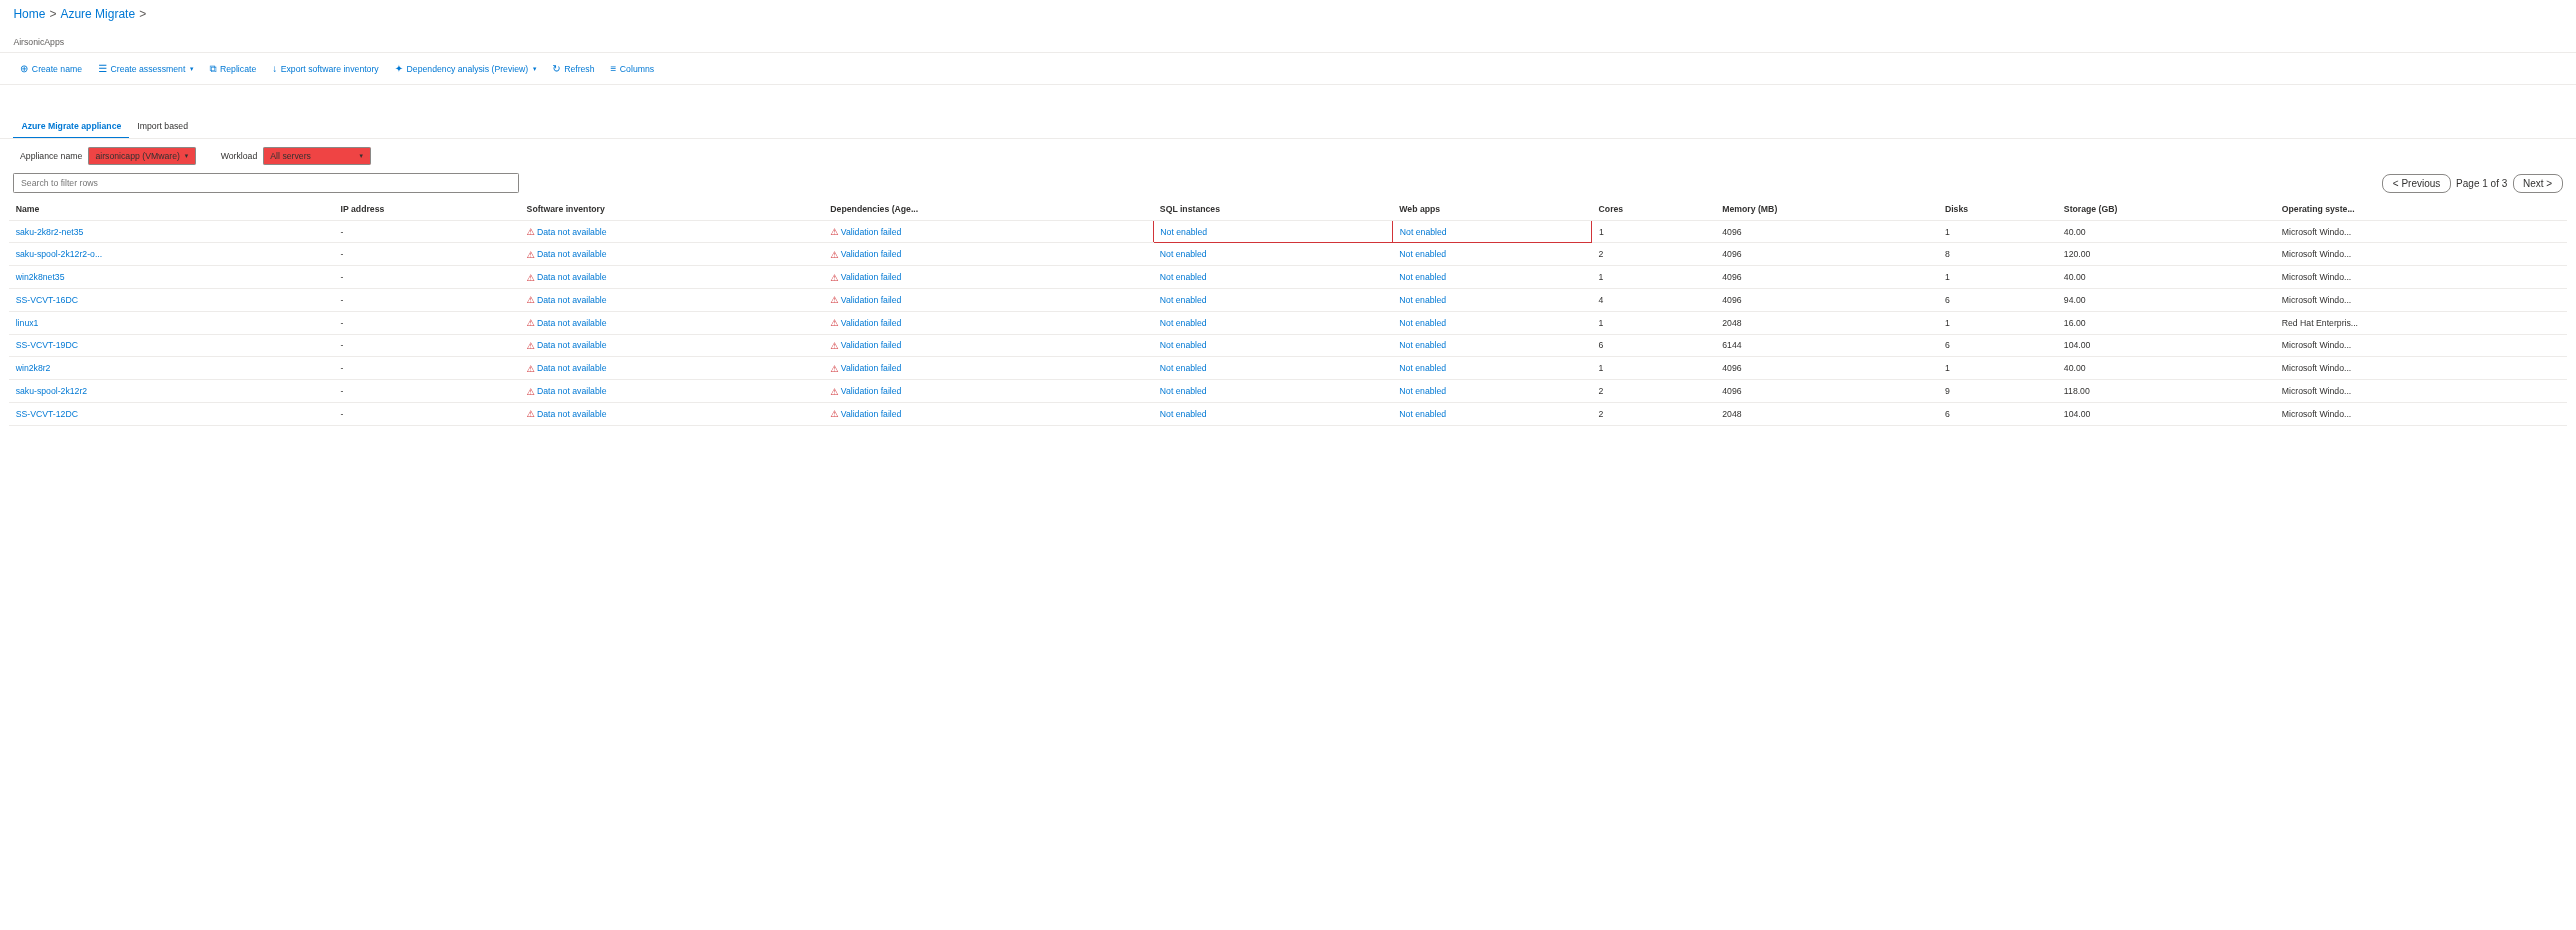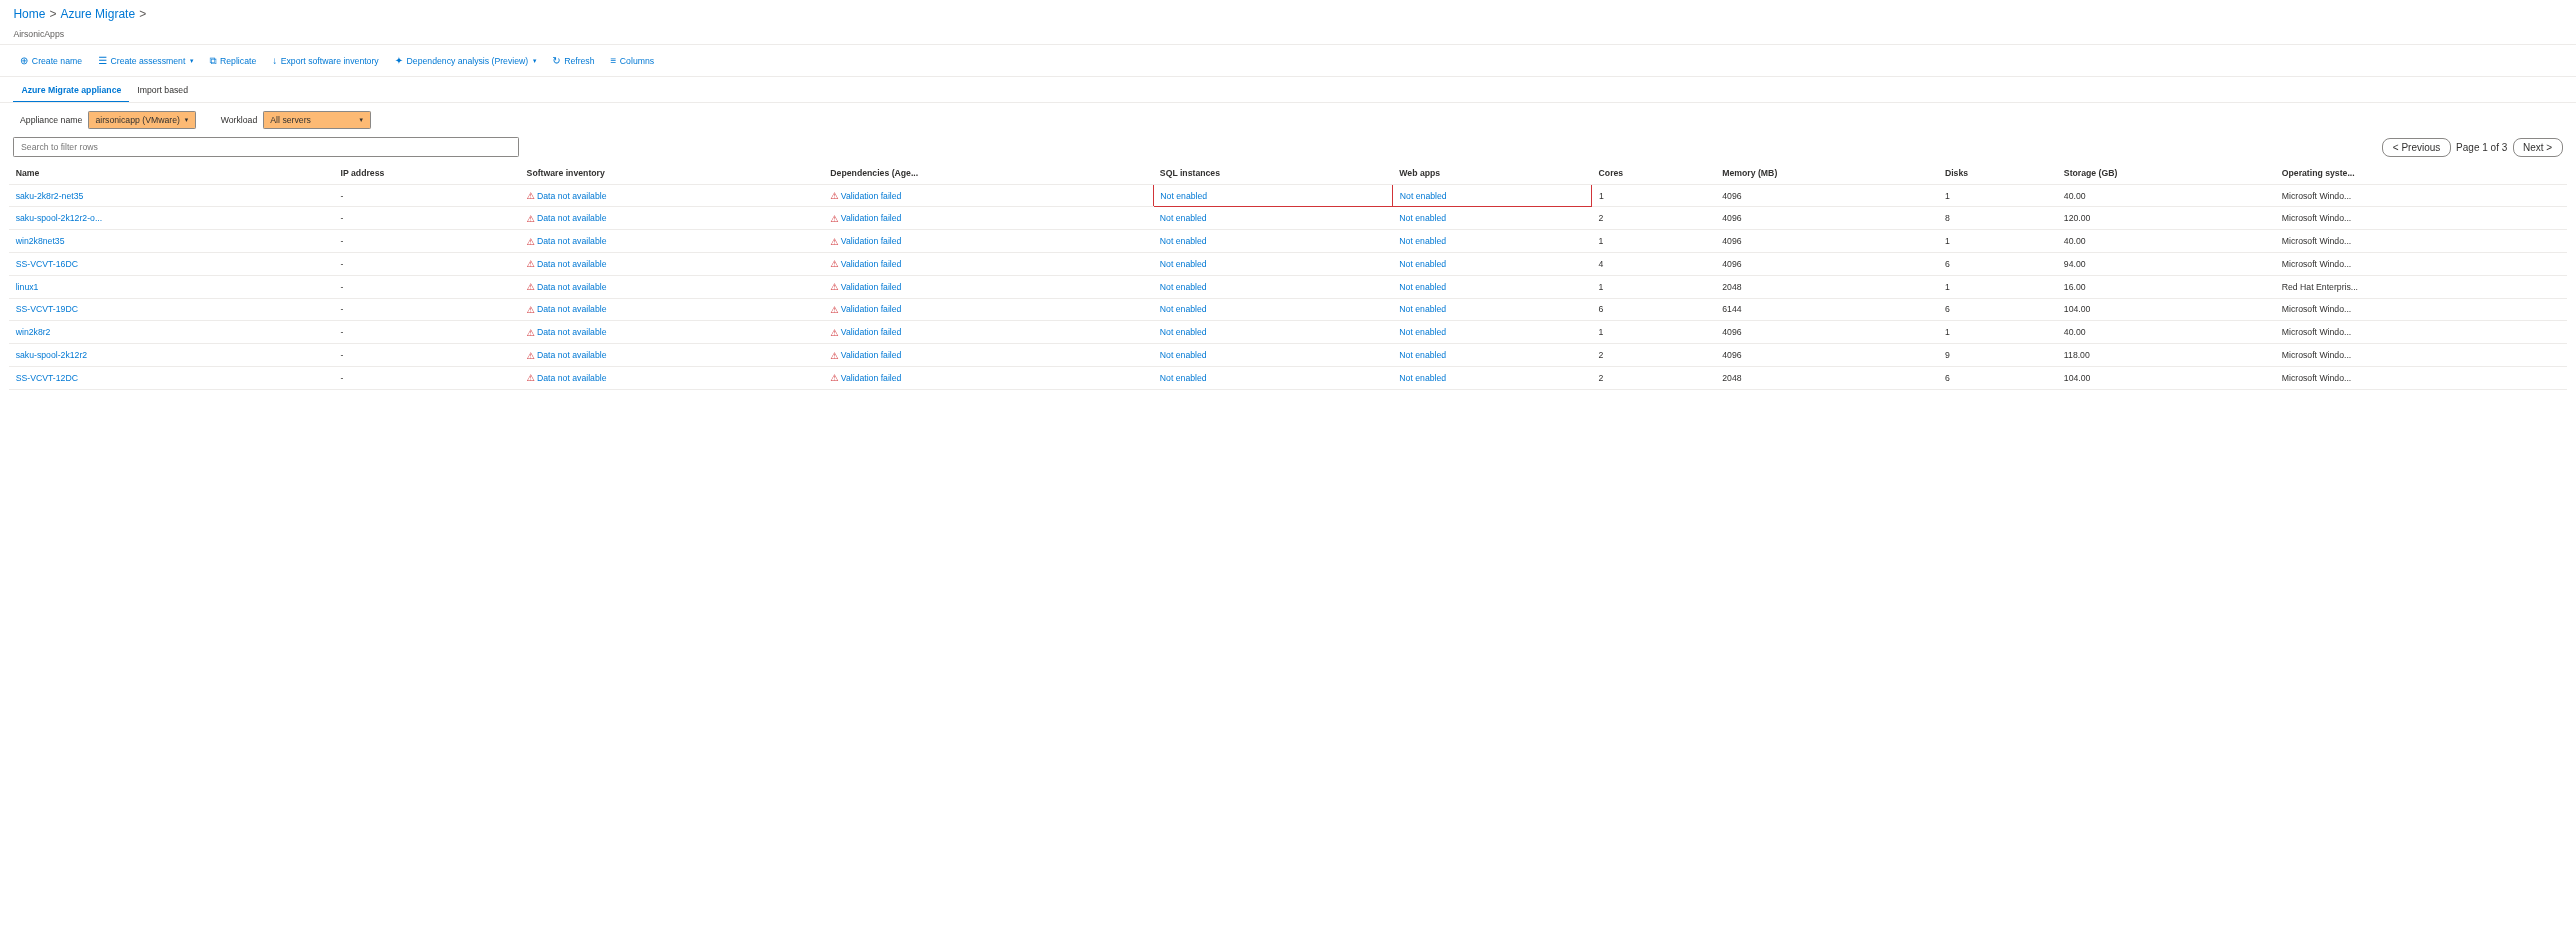--- a/index.html
+++ b/index.html
@@ -6,35 +6,35 @@
     body { font-family: 'Segoe UI', sans-serif; font-size: 9.4px; color: #323130; background: #fff; }
 
     .breadcrumb { display: flex; align-items: center; gap: 4px; padding: 6.7px 13.4px 2.7px; font-size: 12px; color: #0078d4; }
     .breadcrumb span { color: #605e5c; }
     .breadcrumb a { color: #0078d4; text-decoration: none; }
 
     .page-header { padding: 2.7px 13.4px 5.4px; }
     .page-title-row { display: flex; align-items: center; gap: 5.4px; }
     .page-title { font-size: 15px; font-weight: 600; color: #323130; }
     .more-icon { font-size: 12px; color: #323130; cursor: pointer; }
-    .project-name { font-size: 8.7px; color: #605e5c; margin-top: 3px; }
+    .project-name { font-size: 8.7px; color: #605e5c; margin-top: 11px; }
 
     .toolbar { display: flex; align-items: center; gap: 2.7px; padding: 5.4px 13.4px; border-top: 0.7px solid #edebe9; border-bottom: 0.7px solid #edebe9; flex-wrap: wrap; }
     .toolbar-btn { display: flex; align-items: center; gap: 3.4px; padding: 4px 6.7px; background: none; border: none; cursor: pointer; color: #0078d4; font-size: 8.7px; border-radius: 1.3px; white-space: nowrap; }
     .toolbar-btn .icon { font-size: 10px; }
     .chevron { font-size: 6.7px; margin-left: 1.3px; }
 
     .tabs { display: flex; padding: 0 13.4px; border-bottom: 0.7px solid #edebe9; margin-top: 2.7px; }
-    .tab { padding: 5.4px 8px; cursor: pointer; font-size: 8.7px; color: #323130; border-bottom: 1.3px solid transparent; }
+    .tab { padding: 5.4px 8px; cursor: pointer; font-size: 8.7px; color: #323130; border-bottom: 1.3px solid transparent; margin-top: 28px; }
     .tab.active { color: #0078d4; border-bottom: 1.3px solid #0078d4; font-weight: 600; }
 
     .filters { display: flex; align-items: center; gap: 25px; padding: 8px 20px; }
     .filter-group { display: flex; align-items: center; gap: 5.4px; }
     .filter-label { font-size: 8.7px; color: #323130; }
-    .filter-select { display: flex; align-items: center; gap: 2.7px; border: 0.7px solid #8a8886; padding: 3.4px 6.7px; border-radius: 1.3px; background: #fdba74; cursor: pointer; font-size: 8.7px; min-width: 108px; }
+    .filter-select { display: flex; align-items: center; gap: 2.7px; border: 0.7px solid #8a8886; padding: 3.4px 6.7px; border-radius: 1.3px; background: #ef4444; cursor: pointer; font-size: 8.7px; min-width: 108px; }
     .filter-select .chevron { font-size: 6.7px; margin-left: auto; }
 
     .search-bar { padding: 2.7px 13.4px 8px; }
     .search-input { width: 506px; max-width: 100%; border: 0.7px solid #8a8886; padding: 4px 6.7px; font-size: 8.7px; border-radius: 1.3px; color: #605e5c; }
     .page-info { font-size: 10px; color: #323130; }
     .page-btn { border: 0.7px solid #8a8886; background: #fff; padding: 3.4px 9.4px; font-size: 10px; cursor: pointer; border-radius: 8px; color: #323130; }
 
     .table-container { padding: 0 9px; overflow-x: auto; }
     table { width: 100%; border-collapse: collapse; font-size: 8.7px; }
     th { text-align: left; padding: 5.4px 6.7px; font-weight: 600; color: #323130; border-bottom: 1.3px solid #edebe9; white-space: nowrap; background: #fff; }

